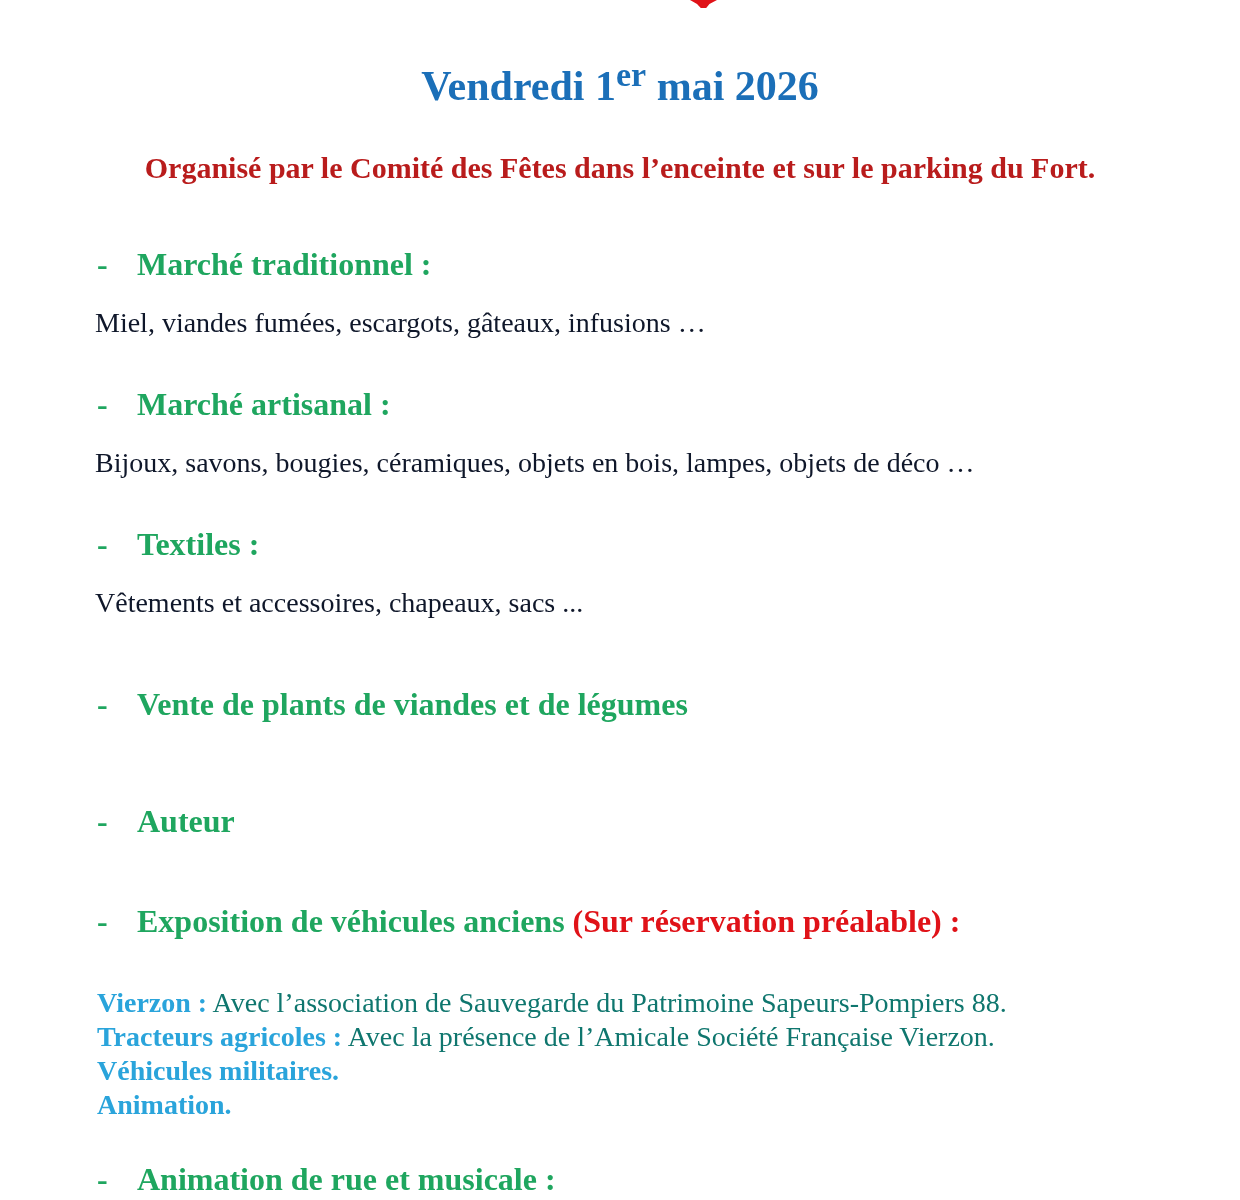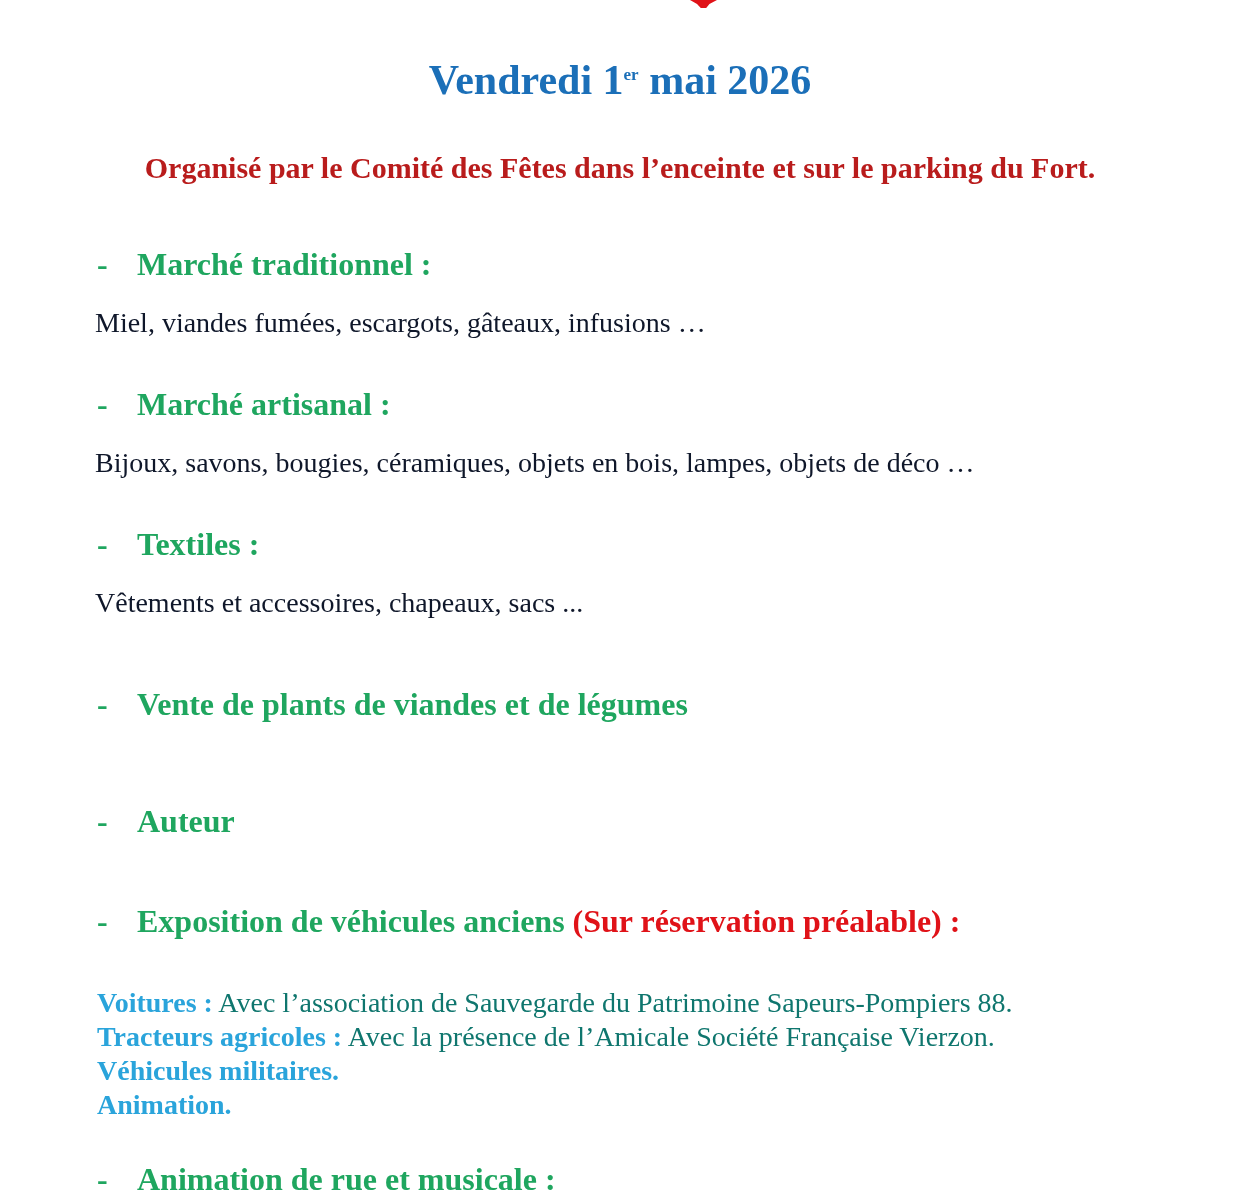--- a/index.html
+++ b/index.html
@@ -18,21 +18,21 @@
     clip-path:polygon(0 0,100% 0,72% 50%,60% 100%,40% 100%,26% 50%);
   }
   .date-title{
     position:absolute;top:50px;left:0;width:100%;
     text-align:center;
     color:var(--blue,#1b6fb8);
     font-weight:bold;font-size:42px;line-height:50px;
     margin:0;
   }
   .date-title .sup{
-    font-size:17px;vertical-align:14px;
+    font-size:34px;vertical-align:14px;
   }
   .subtitle{
     position:absolute;top:149px;left:0;width:100%;
     text-align:center;
     color:#b91c1c;font-weight:bold;font-size:30px;line-height:38px;
     margin:0;
   }
   .h-row{
     position:absolute;left:97px;
     display:flex;align-items:baseline;
@@ -96,21 +96,21 @@
     <span class="dash">-</span>
     <span>Auteur</span>
   </div>
 
   <div class="h-row t903">
     <span class="dash">-</span>
     <span><span>Exposition de véhicules anciens </span><span class="red-part">(Sur réservation préalable) :</span></span>
   </div>
 
   <div class="veh-block">
-    <div><span class="veh-label">Voitures :</span><span class="veh-text"> Avec l’association de Sauvegarde du Patrimoine Sapeurs-Pompiers 88.</span></div>
+    <div><span class="veh-label">Vierzon :</span><span class="veh-text"> Avec l’association de Sauvegarde du Patrimoine Sapeurs-Pompiers 88.</span></div>
     <div><span class="veh-label">Tracteurs agricoles :</span><span class="veh-text"> Avec la présence de l’Amicale Société Française Vierzon.</span></div>
     <div><span class="veh-label">Véhicules militaires.</span><span class="veh-text"></span></div>
     <div><span class="veh-label">Animation.</span><span class="veh-text"></span></div>
   </div>
 
   <div class="h-row t1161">
     <span class="dash">-</span>
     <span>Animation de rue et musicale :</span>
   </div>
 

